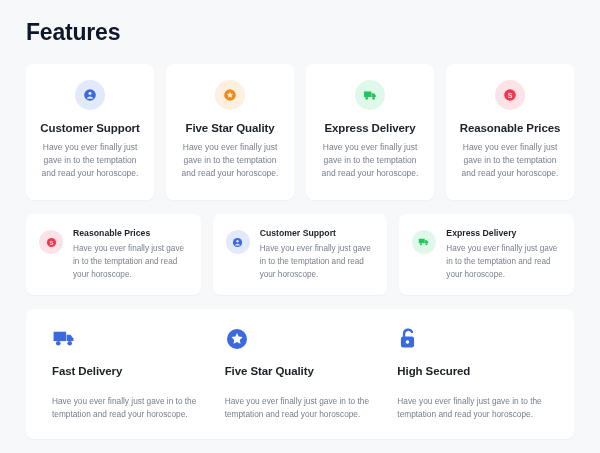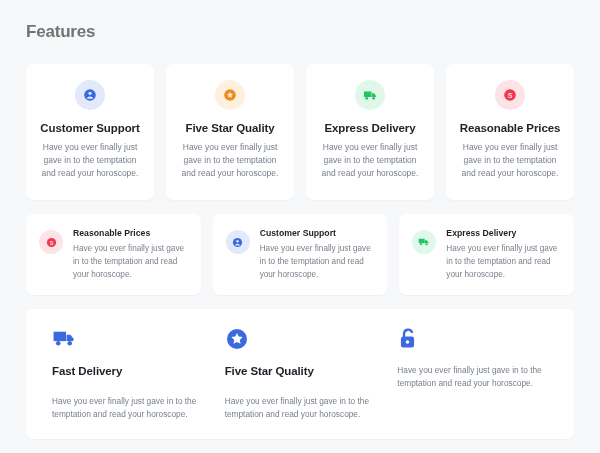--- a/index.html
+++ b/index.html
@@ -15,23 +15,23 @@
     -webkit-font-smoothing: antialiased;
   }
   .page {
     width: 600px;
     height: 453px;
     position: relative;
     box-sizing: border-box;
     padding: 0 26px;
   }
   .page-title {
-    font-size: 17px;
+    font-size: 23px;
     font-weight: bold;
-    color: #737373;
+    color: #0f172a;
     letter-spacing: -0.2px;
     margin: 0;
     padding: 22px 0 0 0;
     line-height: 20px;
   }
 
   
   .row1 {
     display: flex;
     gap: 12px;
@@ -281,20 +281,21 @@
     </div>
 
     <div class="col">
       <div class="big-icon">
         <svg width="22" height="25" viewBox="0 0 20 24" fill="none">
             <path d="M6.2 10V7.2a4 4 0 0 1 7.6-1.4" stroke="#3b6ae0" stroke-width="2.3" stroke-linecap="round"></path>
             <rect x="3.2" y="10" width="12.6" height="10.6" rx="2.2" fill="#3b6ae0"></rect>
             <circle cx="9.5" cy="15.3" r="1.7" fill="#ffffff"></circle>
           </svg>
       </div>
+      <div class="b-title">High Secured</div>
       <div class="b-desc">Have you ever finally just gave in to the temptation and read your horoscope.</div>
     </div>
 
   </div>
 
   <div class="panel row4">
 
     
 
     

